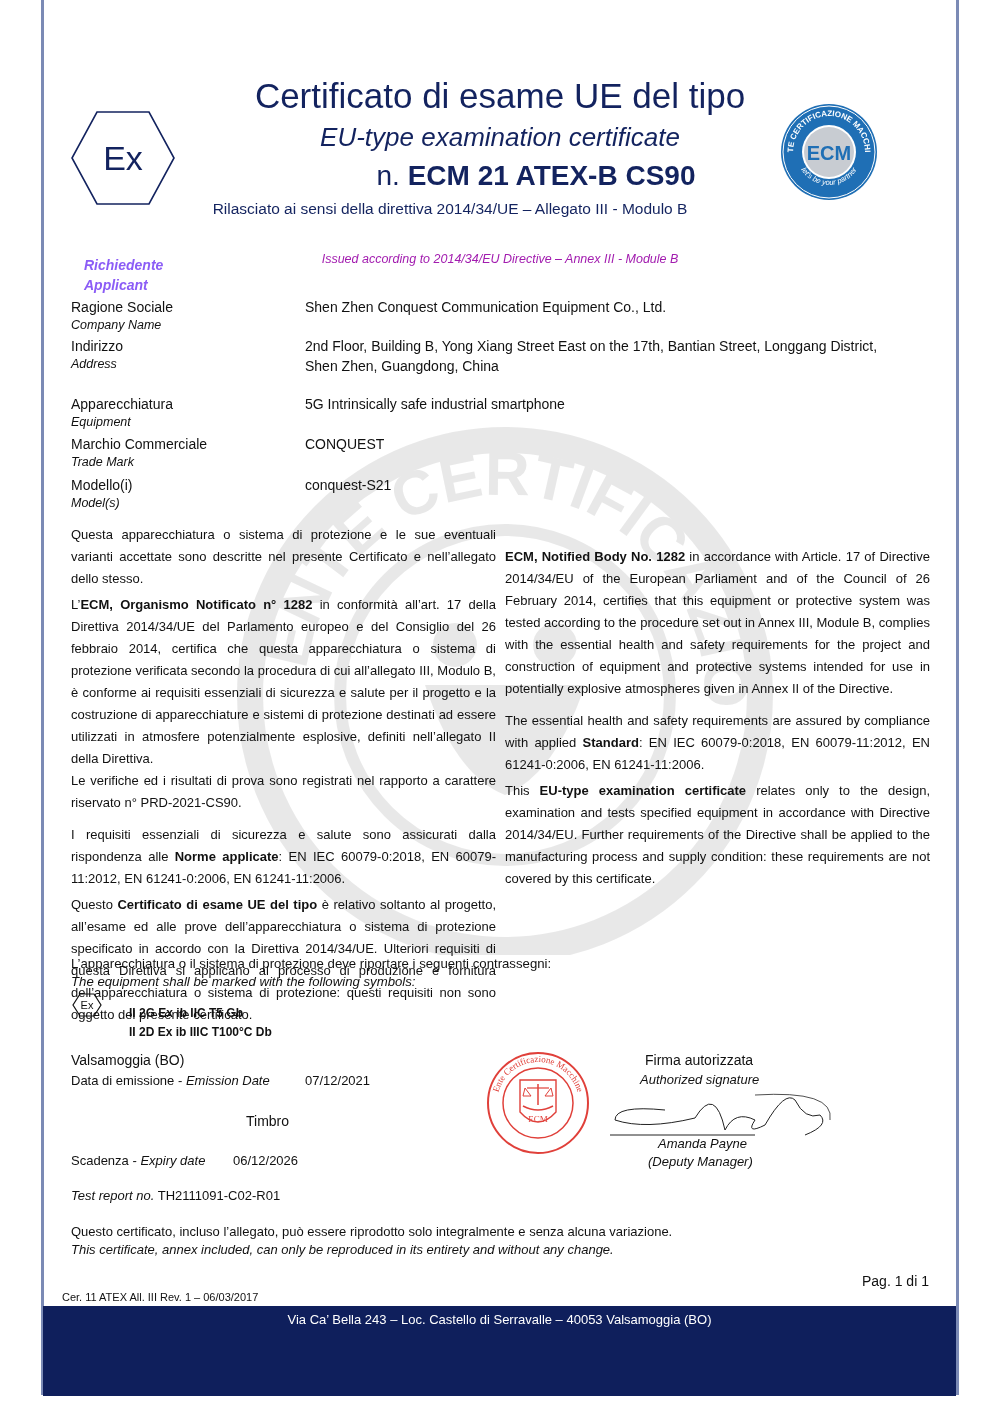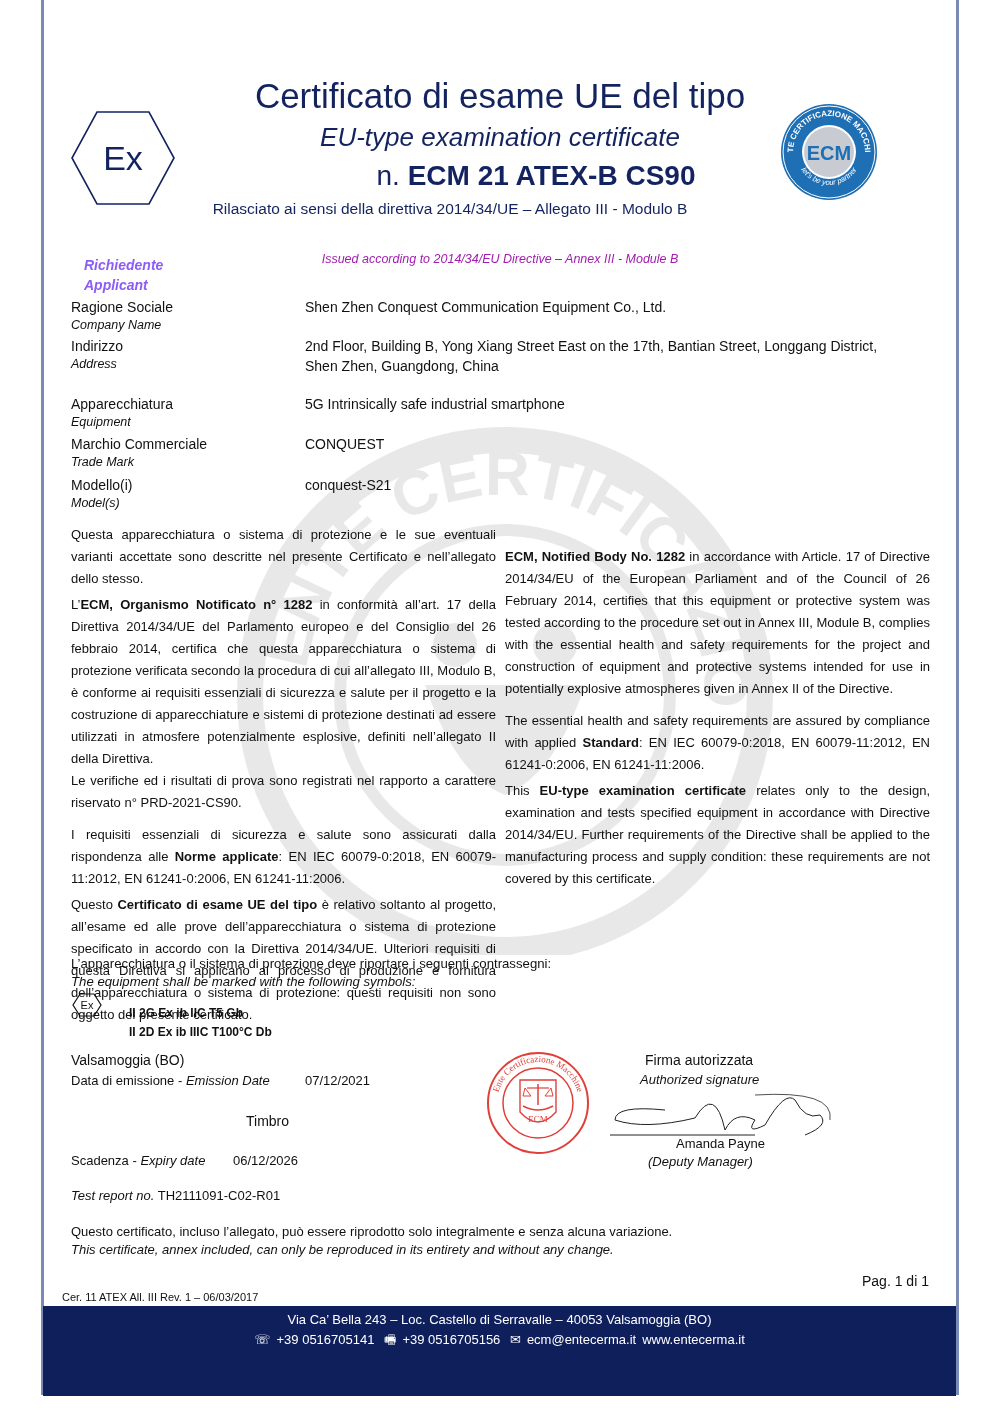--- a/index.html
+++ b/index.html
@@ -169,29 +169,24 @@
   <text x="53" y="72" text-anchor="middle" font-family="Liberation Serif, serif" font-size="9" fill="#e0403a">ECM</text>
 </svg>
 
 <div class="abs" style="left:645px; top:1052px; font-size:14px">Firma autorizzata</div>
 <div class="abs small" style="left:640px; top:1072px; font-style:italic">Authorized signature</div>
 <svg class="abs" style="left:605px; top:1080px; width:230px; height:60px" viewBox="0 0 230 60">
   <path d="M5 55 L150 55" stroke="#222" stroke-width="1"></path>
   <path d="M60 30 Q10 25 10 40 Q40 50 90 38 Q110 5 120 50 Q130 30 150 40 Q140 55 160 45 Q180 10 190 20 Q200 40 215 35 Q225 45 200 55" fill="none" stroke="#222" stroke-width="1"></path>
   <path d="M150 15 Q230 10 225 40" fill="none" stroke="#222" stroke-width="0.8"></path>
 </svg>
-<div class="abs small" style="left:676px; top:1136px; ">Amanda Payne</div>
+<div class="abs small" style="left:658px; top:1136px; font-style:italic">Amanda Payne</div>
 <div class="abs small" style="left:648px; top:1154px; font-style:italic">(Deputy Manager)</div>
 
 <div class="abs small" style="left:71px; top:1224px">Questo certificato, incluso l’allegato, può essere riprodotto solo integralmente e senza alcuna variazione.</div>
 <div class="abs small" style="left:71px; top:1242px; font-style:italic">This certificate, annex included, can only be reproduced in its entirety and without any change.</div>
 
 <div class="abs" style="left:862px; top:1273px; font-size:14px">Pag. 1 di 1</div>
 <div class="abs" style="left:62px; top:1291px; font-size:11px">Cer. 11 ATEX All. III Rev. 1 – 06/03/2017</div>
 
 <div class="abs band">
   <div class="band-addr">Via  Ca’ Bella 243 – Loc. Castello di Serravalle – 40053 Valsamoggia (BO)</div>
-  <div class="band-contact">
-    <span>☏</span><span>+39 0516705141</span>
-    <span>🖷</span><span>+39 0516705156</span>
-    <span>✉</span><span>ecm@entecerma.it</span><span>www.entecerma.it</span>
-  </div>
 </div>
 
 </body></html>

